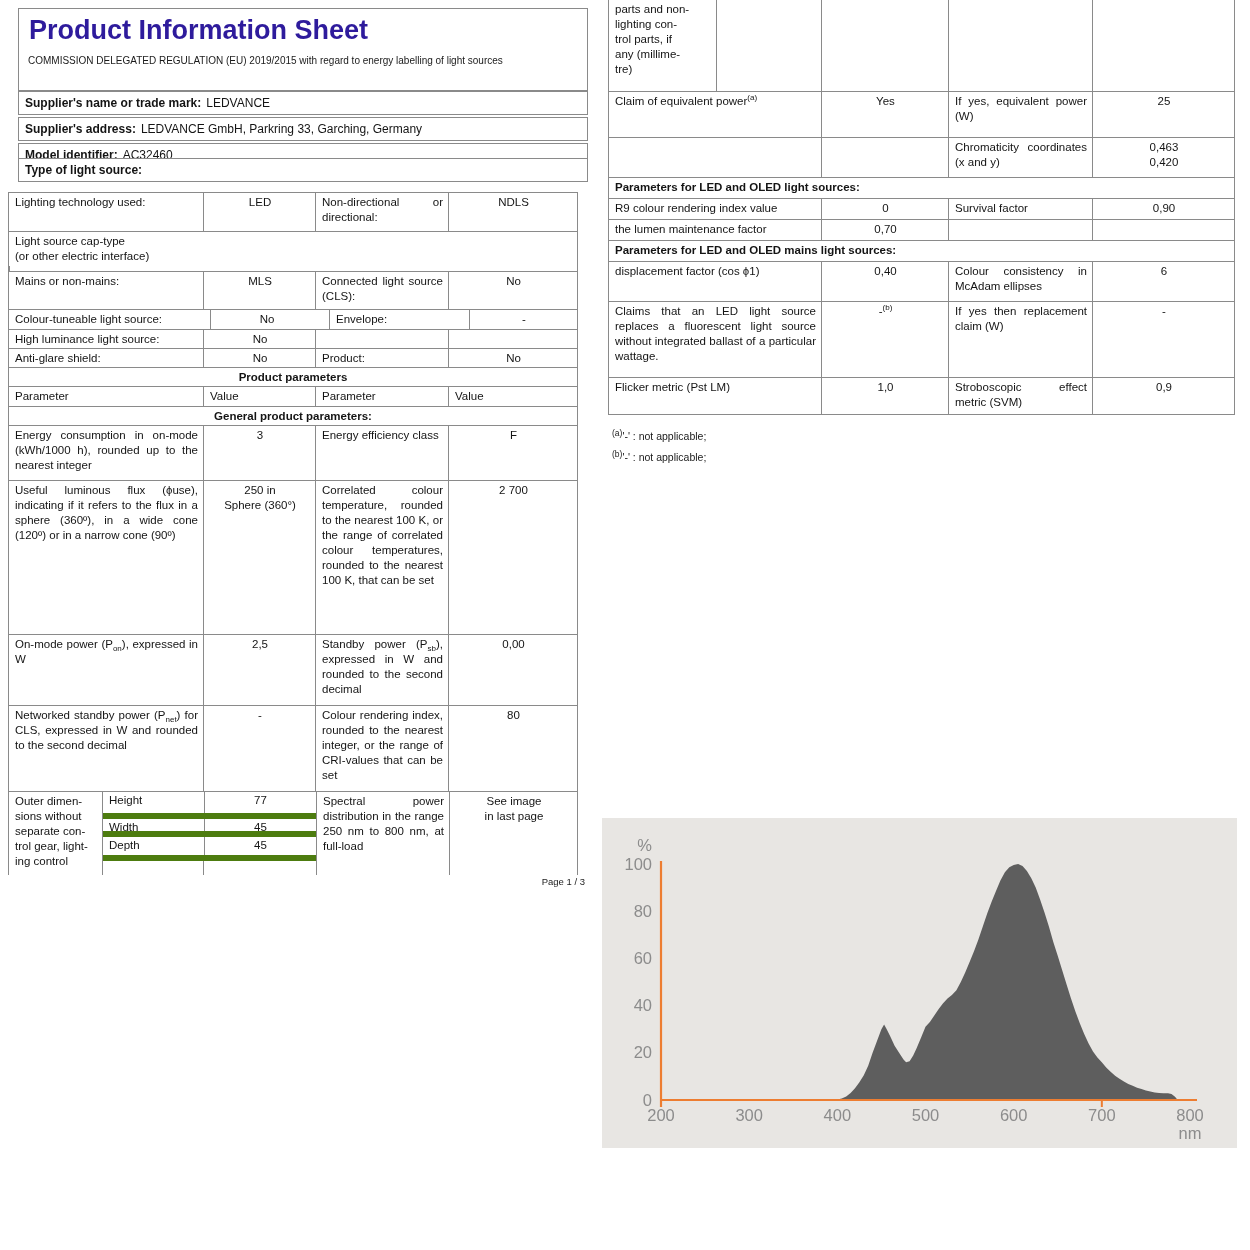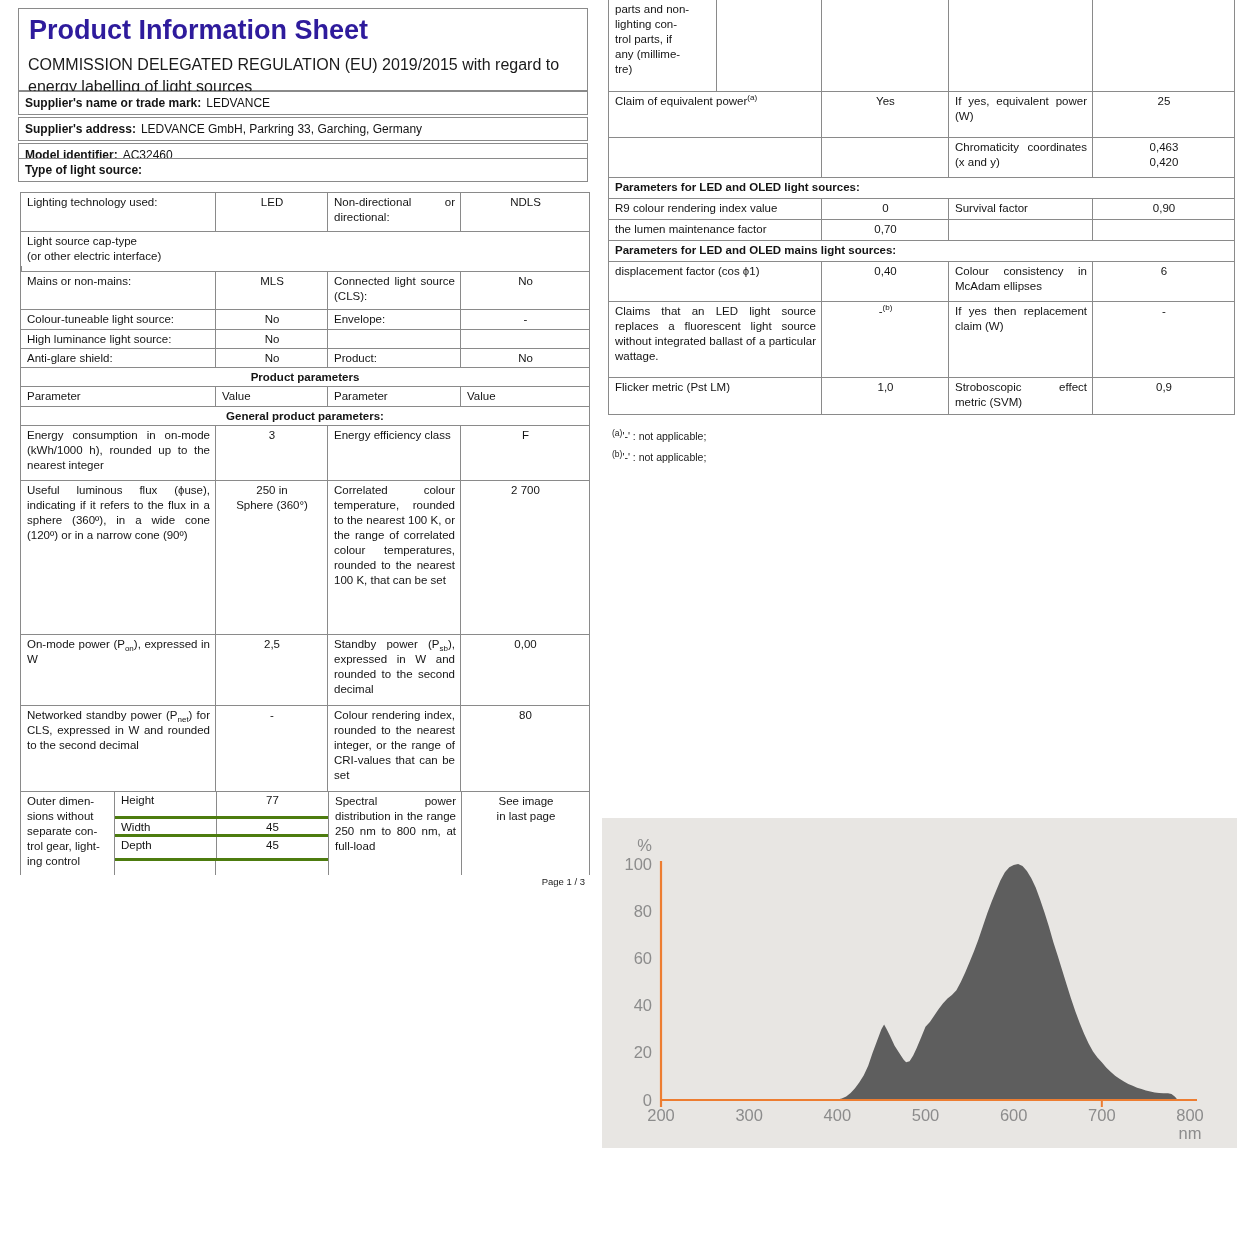--- a/index.html
+++ b/index.html
@@ -1,37 +1,37 @@
 <!DOCTYPE html>
 <html><head>
 <meta charset="utf-8">
 <style>
   html,body{margin:0;padding:0;}
   body{width:1250px;height:1250px;background:#ffffff;position:relative;
        font-family:"Liberation Sans",sans-serif;color:#141414;}
   .abs{position:absolute;}
   .box{border:1px solid #8a8a8a;box-sizing:border-box;background:#fff;}
   .title{font-size:27px;font-weight:700;color:#2e1b9c;margin:2px 0 8px 1px;}
-  .reg{font-size:16px;line-height:1.4;color:#1a1a1a;}
+  .reg{font-size:10px;line-height:1.4;color:#1a1a1a;}
   .infobox{position:absolute;left:18px;width:570px;height:24px;border:1px solid #8a8a8a;
            box-sizing:border-box;padding:3.5px 6px;font-size:12px;background:#fff;white-space:nowrap;overflow:hidden;}
   .infobox b{margin-right:5px;}
   .t{border:1px solid #8a8a8a;box-sizing:border-box;background:#fff;}
   .trow{display:flex;border-top:1px solid #8a8a8a;box-sizing:border-box;overflow:hidden;flex-shrink:0;}
   .trow.first{border-top:none;}
   .cell{box-sizing:border-box;border-left:1px solid #8a8a8a;padding:2px 5px 2px 6px;
         font-size:11.5px;line-height:1.3;overflow:hidden;flex-shrink:0;}
   .cell.first{border-left:none;}
   .cell.flex{flex:1;}
   .center{text-align:center;}
   .justify{text-align:justify;}
   .pre{white-space:pre-line;}
   .hdr{width:100%;font-weight:700;font-size:11.5px;padding:2.5px 6px;box-sizing:border-box;overflow:hidden;}
   .subcol{display:flex;flex-direction:column;box-sizing:border-box;border-left:1px solid #8a8a8a;flex-shrink:0;}
-  .subrow{display:flex;border-bottom:3px solid #4d7c0f;box-sizing:border-box;flex-shrink:0;overflow:hidden;}
+  .subrow{display:flex;border-bottom:6px solid #4d7c0f;box-sizing:border-box;flex-shrink:0;overflow:hidden;}
   .subname{width:101px;box-sizing:border-box;padding:2px 5px 2px 6px;font-size:11.5px;flex-shrink:0;}
   .subval{flex:1;border-left:1px solid #8a8a8a;box-sizing:border-box;padding:2px 5px;font-size:11.5px;text-align:center;}
   .subfill{flex:1;display:flex;}
   .subfill .stub{width:101px;border-right:1px solid #8a8a8a;box-sizing:border-box;}
   sub,sup{font-size:8px;line-height:0;}
   .fn{font-size:10.5px;margin-bottom:9px;color:#1a1a1a;}
   .fn sup{font-size:8.5px;}
   .page-ind{font-size:9.5px;color:#222;text-align:right;}
   #chart-panel{background:#e8e6e3;}
   #chart-svg text{font-family:"Liberation Sans",sans-serif;}
@@ -44,41 +44,41 @@
   <div class="reg">COMMISSION DELEGATED REGULATION (EU) 2019/2015 with regard to energy labelling of light sources</div>
 </div>
 
 <div id="info-rows">
     <div class="infobox" style="top: 91px;"><b>Supplier's name or trade mark:</b><span>LEDVANCE</span></div>
     <div class="infobox" style="top: 117px;"><b>Supplier's address:</b><span>LEDVANCE GmbH, Parkring 33, Garching, Germany</span></div>
     <div class="infobox" style="top: 143px;"><b>Model identifier:</b><span>AC32460</span></div>
     <div class="infobox" style="top: 158px;"><b>Type of light source:</b><span></span></div>
   </div>
 
-<div id="left-table" class="t abs" style="left:20px;top:192px;width:570px;border-bottom:none;">
+<div id="left-table" class="t abs" style="left:8px;top:192px;width:570px;border-bottom:none;">
     <div class="trow first" style="height: 38px;">
       <div class="cell first" style="width: 194px;">Lighting technology used:</div>
       <div class="cell center" style="width: 112px;">LED</div>
       <div class="cell justify" style="width: 133px;">Non-directional or directional:</div>
       <div class="cell flex center">NDLS</div>
     </div>
     <div class="trow" style="height: 40px; flex-direction: column;">
       <div class="cell first pre" style="width: 194px;">Light source cap-type
 (or other electric interface)</div>
       <div class="cell center" style="width: 112px;">E27</div>
       <div class="cell" style="width: 133px;"></div>
       <div class="cell flex"></div>
     </div>
     <div class="trow" style="height: 38px;">
       <div class="cell first" style="width: 194px;">Mains or non-mains:</div>
       <div class="cell center" style="width: 112px;">MLS</div>
       <div class="cell justify" style="width: 133px;">Connected light source (CLS):</div>
       <div class="cell flex center">No</div>
     </div>
-    <div class="trow" style="height: 20px;">
+    <div class="trow" style="height: 20px; gap: 7px;">
       <div class="cell first" style="width: 194px;">Colour-tuneable light source:</div>
       <div class="cell center" style="width: 112px;">No</div>
       <div class="cell" style="width: 133px;">Envelope:</div>
       <div class="cell flex center">-</div>
     </div>
     <div class="trow" style="height: 19px;">
       <div class="cell first" style="width: 194px;">High luminance light source:</div>
       <div class="cell center" style="width: 112px;">No</div>
       <div class="cell" style="width: 133px;"></div>
       <div class="cell flex"></div>

